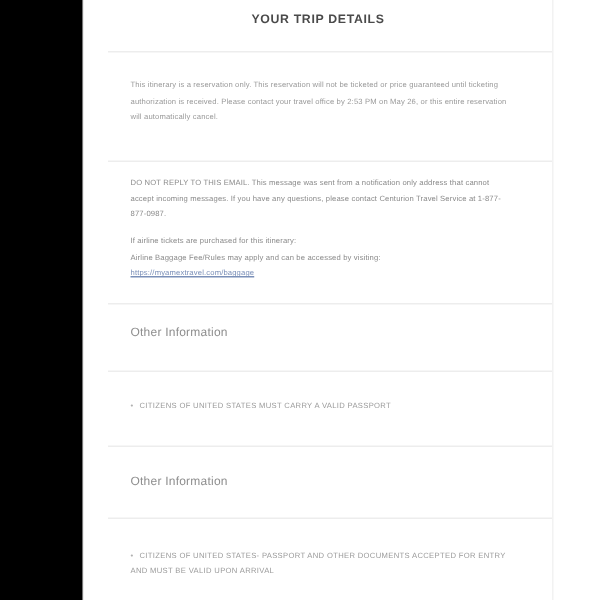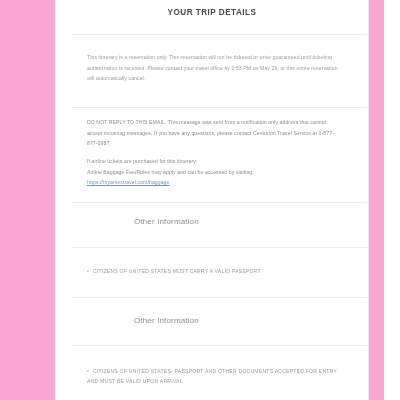--- a/index.html
+++ b/index.html
@@ -10,22 +10,21 @@
     width: 400px;
     height: 400px;
     background: #ffffff;
     font-family: "Liberation Sans", sans-serif;
     overflow: hidden;
   }
   .page {
     position: relative;
     width: 360px;
     height: 400px;
-    background: #f9a8d4;
-    padding-left: 24px;
+    background: #000000;
   }
   
   .card-edge-left {
     position: absolute;
     left: 55px;
     top: 0;
     width: 1px;
     height: 400px;
     background: #ececec;
   }
@@ -96,21 +95,20 @@
     color: #7a8fb8;
     text-decoration: underline;
     font-size: 5.1px;
   }
   .section-heading {
     position: absolute;
     left: 31px;
     font-size: 8px;
     color: #8e8e8e;
     letter-spacing: 0.15px;
-    margin-left: 47px;
   }
   .sh1 { top: 217px; }
   .sh2 { top: 316px; }
 
   .bullet-block {
     position: absolute;
     left: 31px;
     width: 262px;
     font-size: 5.1px;
     line-height: 10px;

